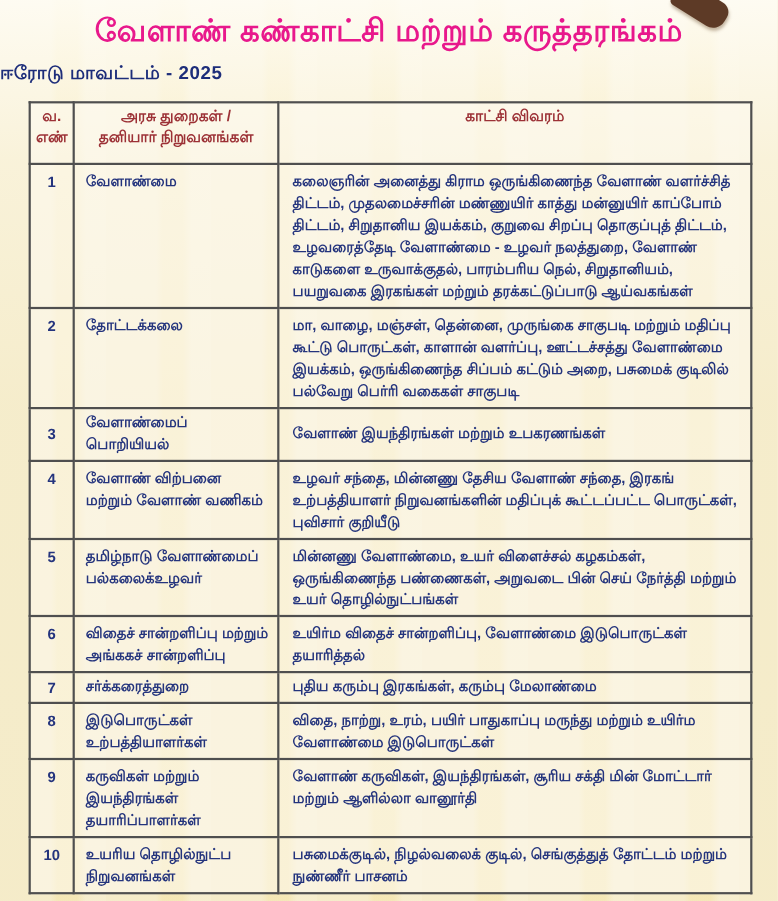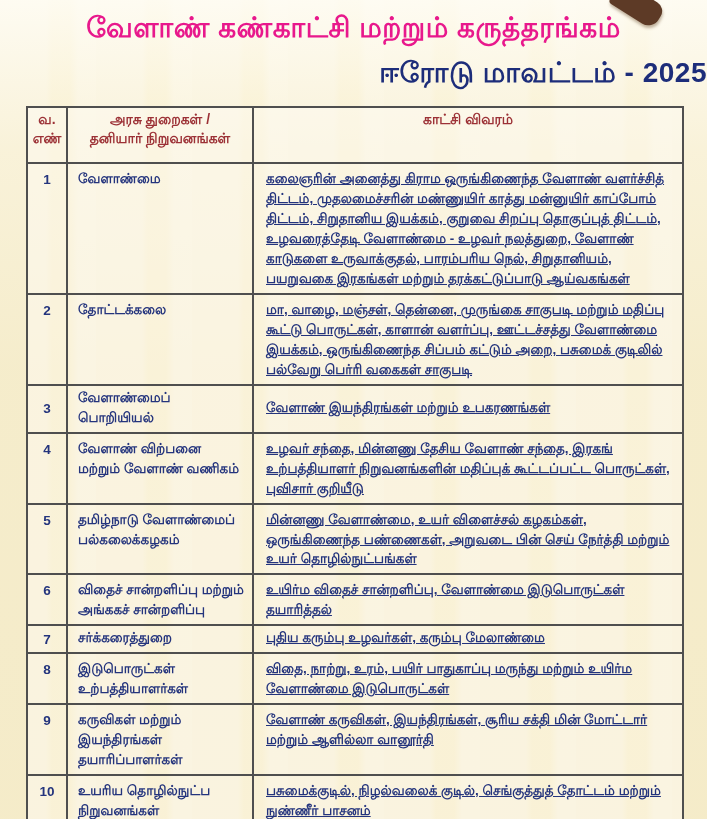--- a/index.html
+++ b/index.html
@@ -20,22 +20,22 @@
     position:absolute;top:-8px;right:44px;width:52px;height:26px;
     background:#5d3a26;transform:rotate(32deg);border-radius:4px 10px 12px 4px;
     box-shadow:2px 2px 3px rgba(120,90,60,.45);
   }
 
   .title{
     margin:0;padding-top:12px;text-align:center;
     color:#e8188c;font-size:28px;font-weight:700;letter-spacing:.5px;
   }
   .subtitle{
-    margin:0;padding-top:10px;text-align:right;
-    color:#1d2d7a;font-size:28px;font-weight:700;letter-spacing:.5px;
+    margin:0;padding-top:10px;text-align:left;
+    color:#1d2d7a;font-size:17px;font-weight:700;letter-spacing:.5px;
   }
 
   table.exh{
     border-collapse:collapse;table-layout:fixed;
     margin:14px 0 0 26px;width:656px;
     background:rgba(253,250,240,.55);
   }
   table.exh col.c-no{width:40px;}
   table.exh col.c-dept{width:186px;}
   table.exh col.c-det{width:430px;}
@@ -44,21 +44,21 @@
     vertical-align:top;
   }
   thead th{
     color:#9c3136;font-size:14px;font-weight:700;line-height:1.35;
     text-align:center;vertical-align:middle;height:50px;padding:2px 4px;
   }
   thead th span{display:block;}
   tbody td{color:#24347d;font-size:13.5px;font-weight:700;line-height:1.48;}
   td.no{ text-align:center;padding-top:6px;}
   td.dept{padding:5px 6px 4px 10px;margin-top:48px;}
-  td.det{ padding:5px 10px 4px 12px;text-decoration:underline;}
+  td.det{ padding:5px 10px 4px 12px;}
 
   tbody tr:nth-child(1){height:120px;}
   tbody tr:nth-child(2){height:79px;}
   tbody tr:nth-child(3){height:28px;}
   tbody tr:nth-child(4){height:45px;}
   tbody tr:nth-child(5){height:46px;}
   tbody tr:nth-child(6){height:44px;}
   tbody tr:nth-child(7){height:27px;}
   tbody tr:nth-child(8){height:46px;}
   tbody tr:nth-child(9){height:45px;}
@@ -113,32 +113,32 @@
         <td class="dept">வேளாண்மைப் பொறியியல்</td>
         <td class="det">வேளாண் இயந்திரங்கள் மற்றும் உபகரணங்கள்</td>
       </tr>
       <tr>
         <td class="no">4</td>
         <td class="dept">வேளாண் விற்பனை மற்றும் வேளாண் வணிகம்</td>
         <td class="det">உழவர் சந்தை, மின்னணு தேசிய வேளாண் சந்தை, இரகங் உற்பத்தியாளர் நிறுவனங்களின் மதிப்புக் கூட்டப்பட்ட பொருட்கள், புவிசார் குறியீடு</td>
       </tr>
       <tr>
         <td class="no">5</td>
-        <td class="dept">தமிழ்நாடு வேளாண்மைப் பல்கலைக்கழகம்</td>
+        <td class="dept">தமிழ்நாடு வேளாண்மைப் பல்கலைக்உழவர்</td>
         <td class="det">மின்னணு வேளாண்மை, உயர் விளைச்சல் கழகம்கள், ஒருங்கிணைந்த பண்ணைகள், அறுவடை பின் செய் நேர்த்தி மற்றும் உயர் தொழில்நுட்பங்கள்</td>
       </tr>
       <tr>
         <td class="no">6</td>
         <td class="dept">விதைச் சான்றளிப்பு மற்றும் அங்ககச் சான்றளிப்பு</td>
         <td class="det">உயிர்ம விதைச் சான்றளிப்பு, வேளாண்மை இடுபொருட்கள் தயாரித்தல்</td>
       </tr>
       <tr>
         <td class="no">7</td>
         <td class="dept">சர்க்கரைத்துறை</td>
-        <td class="det">புதிய கரும்பு உழவர்கள், கரும்பு மேலாண்மை</td>
+        <td class="det">புதிய கரும்பு இரகங்கள், கரும்பு மேலாண்மை</td>
       </tr>
       <tr>
         <td class="no">8</td>
         <td class="dept">இடுபொருட்கள் உற்பத்தியாளர்கள்</td>
         <td class="det">விதை, நாற்று, உரம், பயிர் பாதுகாப்பு மருந்து மற்றும் உயிர்ம வேளாண்மை இடுபொருட்கள்</td>
       </tr>
       <tr>
         <td class="no">9</td>
         <td class="dept">கருவிகள் மற்றும் இயந்திரங்கள் தயாரிப்பாளர்கள்</td>
         <td class="det">வேளாண் கருவிகள், இயந்திரங்கள், சூரிய சக்தி மின் மோட்டார் மற்றும் ஆளில்லா வானூர்தி</td>

